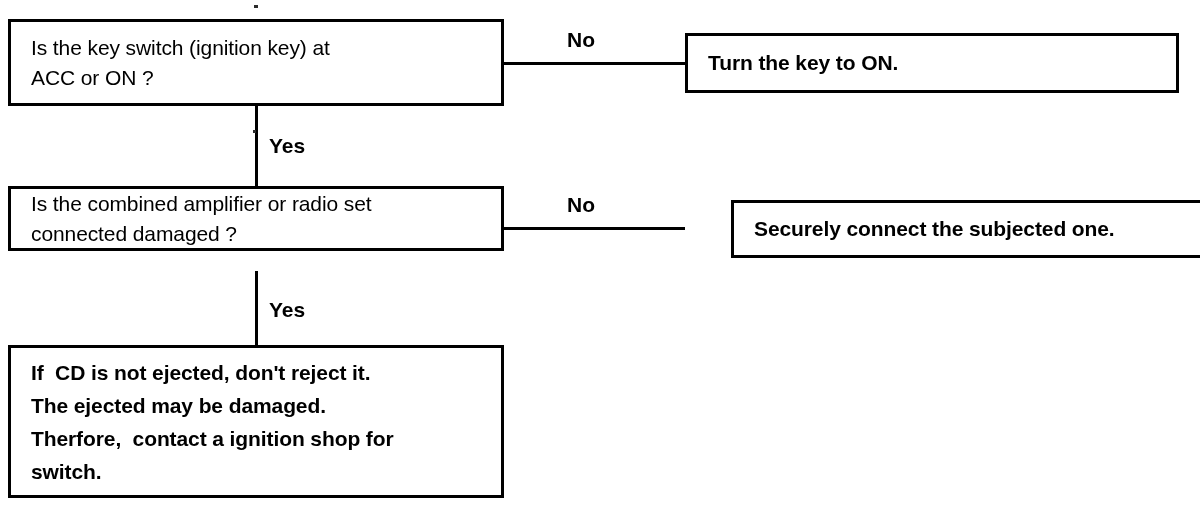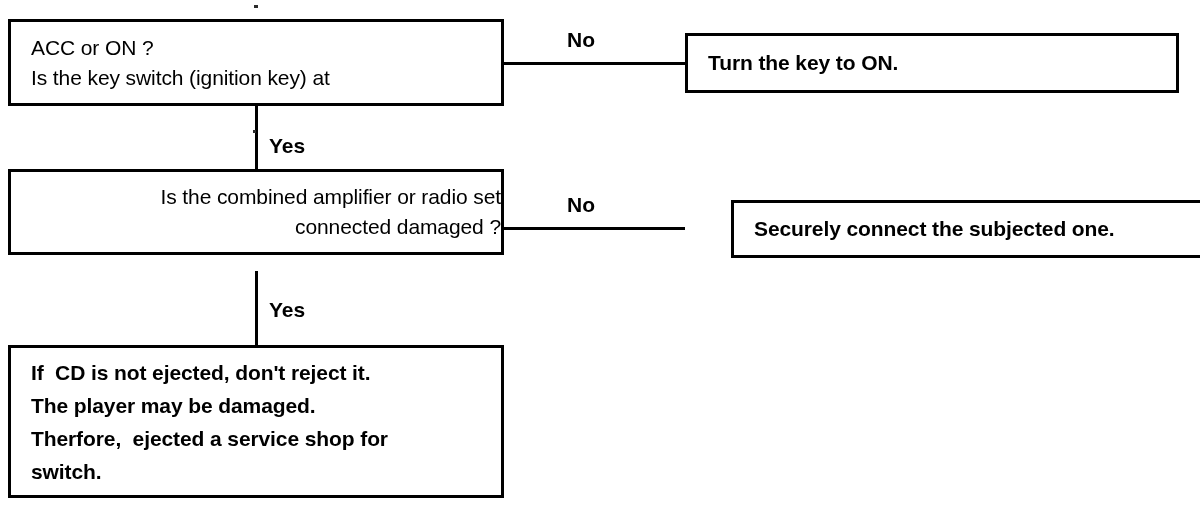--- a/index.html
+++ b/index.html
@@ -44,21 +44,21 @@
     font-weight: 700;
   }
   
   .terminal .line {
     font-weight: 700;
     line-height: 33px;
   }
 
   
   #box-q1 { left: 8px;  top: 19px;  width: 496px; height: 87px; }
-  #box-q2 { left: 8px;  top: 169px; width: 496px; height: 86px; align-items: flex-end; }
+  #box-q2 { left: 8px;  top: 186px; width: 496px; height: 65px; }
   #box-note { left: 8px; top: 345px; width: 496px; height: 153px; }
   #box-a1 { left: 685px; top: 33px;  width: 494px; height: 60px; }
   #box-a2 { left: 683px; top: 200px; width: 496px; height: 58px; margin-left: 48px; }
 
   
   .conn-h {
     position: absolute;
     height: 3px;
     background: #000000;
   }
@@ -102,40 +102,40 @@
   <div class="conn-h" id="conn-no2"></div>
   <div class="conn-v" id="conn-yes1"></div>
   <div class="conn-v" id="conn-yes2"></div>
 
   <div class="edge-label" id="label-no1">No</div>
   <div class="edge-label" id="label-no2">No</div>
   <div class="edge-label" id="label-yes1">Yes</div>
   <div class="edge-label" id="label-yes2">Yes</div>
 
   <div class="node decision" id="box-q1">
+    <div class="line">Is the key switch (ignition key) at</div>
     <div class="line">ACC or ON ?</div>
-    <div class="line">Is the key switch (ignition key) at</div>
   </div>
 
   <div class="node action" id="box-a1">
     <div class="line">Turn the key to ON.</div>
   </div>
 
   <div class="node decision" id="box-q2">
     <div class="line">Is the combined amplifier or radio set</div>
     <div class="line">connected damaged ?</div>
   </div>
 
   <div class="node action" id="box-a2">
     <div class="line">Securely connect the subjected one.</div>
   </div>
 
   <div class="node terminal" id="box-note">
     <div class="line">If  CD is not ejected, don't reject it.</div>
-    <div class="line">The player may be damaged.</div>
-    <div class="line">Therfore,  ejected a service shop for</div>
+    <div class="line">The ejected may be damaged.</div>
+    <div class="line">Therfore,  contact a ignition shop for</div>
     <div class="line">switch.</div>
   </div>
 
   <div class="speckle" id="speckle-1"></div>
   <div class="speckle" id="speckle-2"></div>
 
 </div>
 
 </body></html>

